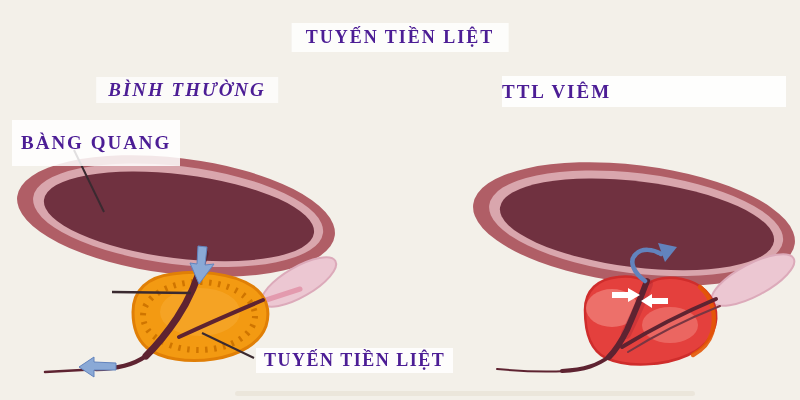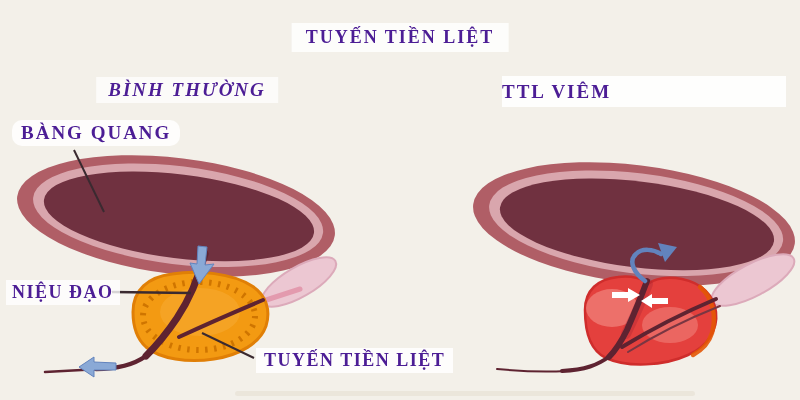--- a/index.html
+++ b/index.html
@@ -29,23 +29,22 @@
     font-size:19px; padding:2px 12px;
     background:rgba(255,255,255,0.72);
     font-style:italic;
   }
   .right-heading {
     left:502px; top:76px; width:284px; height:31px;
     font-size:19px; text-align:left; line-height:31px;
     background:#fefefd;
   }
   .bladder-lbl {
-    left:12px; top:120px; font-size:19px; padding:2px 9px;
+    left:12px; top:120px; font-size:19px; padding:12px 9px;
     background:rgba(255,255,255,0.85);
-    border-radius:10px;
   }
   .urethra-lbl {
     left:6px; top:280px; font-size:18px; padding:2px 6px; letter-spacing:1.5px;
     background:rgba(255,255,255,0.8);
   }
   .prostate-lbl {
     left:256px; top:348px; font-size:18px; padding:2px 8px; letter-spacing:1.5px;
     background:rgba(255,255,255,0.85);
   }
 </style>
@@ -130,16 +129,15 @@
   </svg>
 
   <div class="lbl title-lbl">TUYẾN TIỀN LIỆT</div>
 
   <div class="lbl left-heading">BÌNH THƯỜNG</div>
 
   <div class="lbl right-heading">TTL VIÊM</div>
 
   <div class="lbl bladder-lbl">BÀNG QUANG</div>
 
-  <div class="lbl urethra-lbl">NIỆU ĐẠO</div>
 
   <div class="lbl prostate-lbl">TUYẾN TIỀN LIỆT</div>
 </div>
 
 </body></html>

